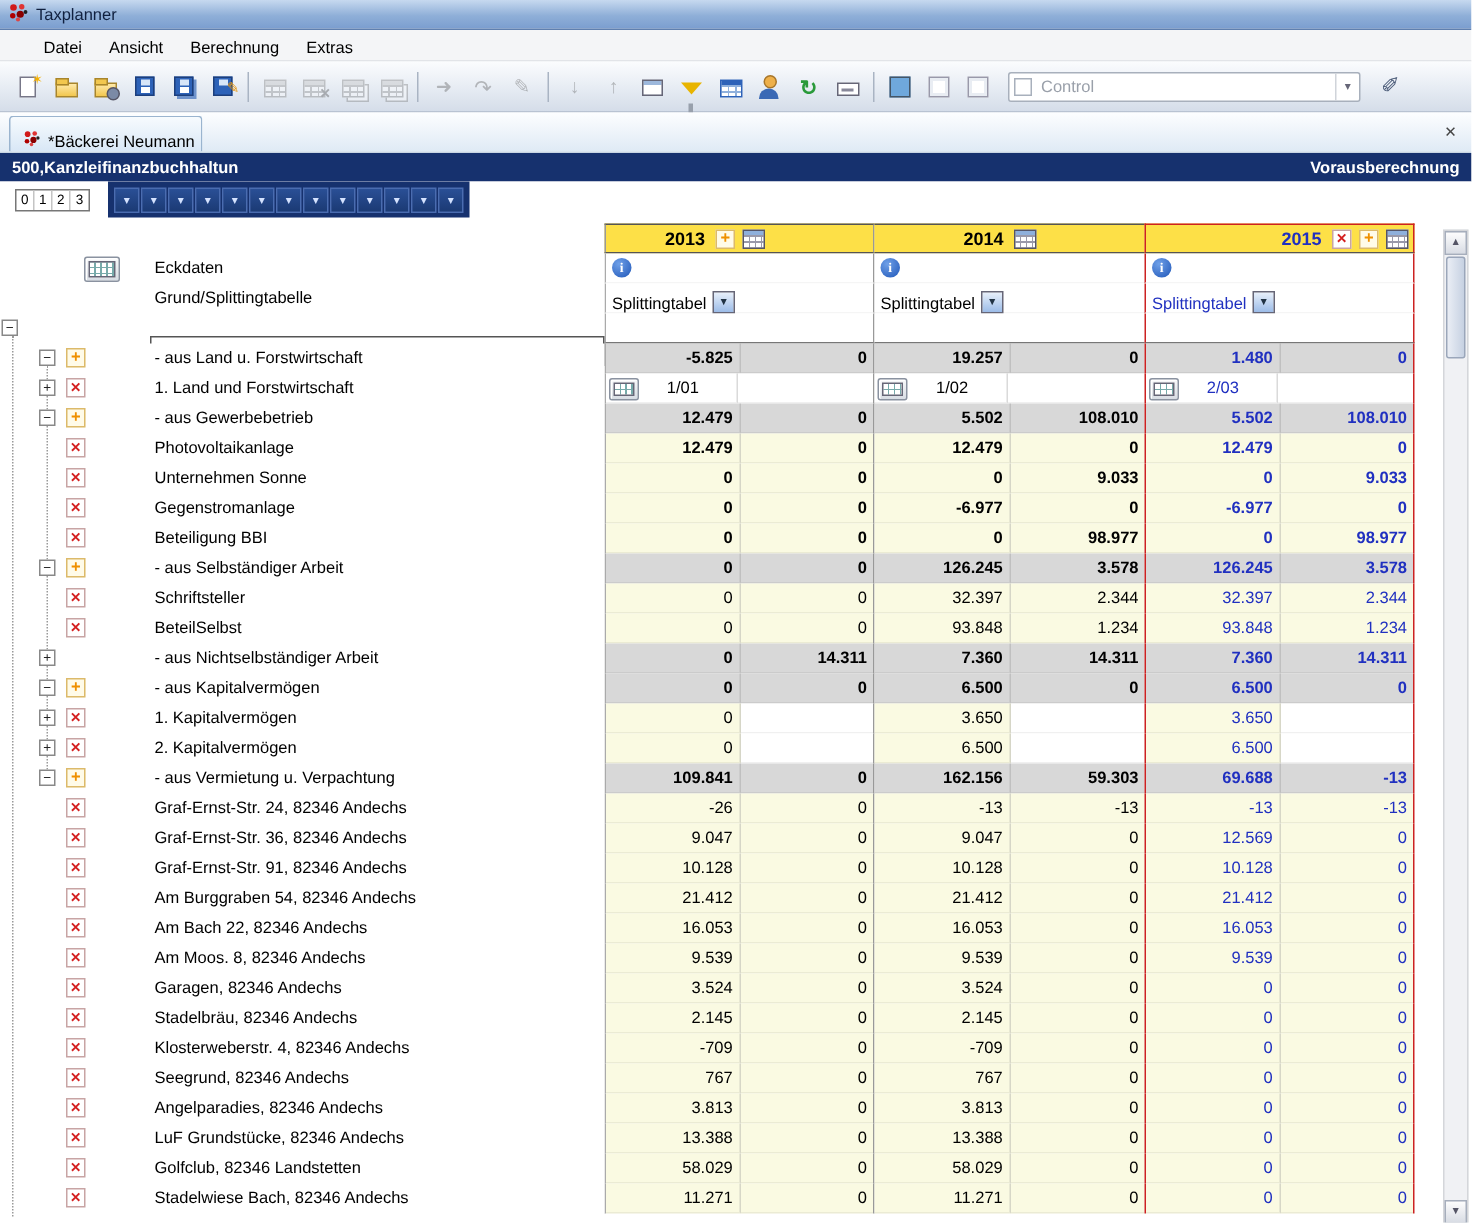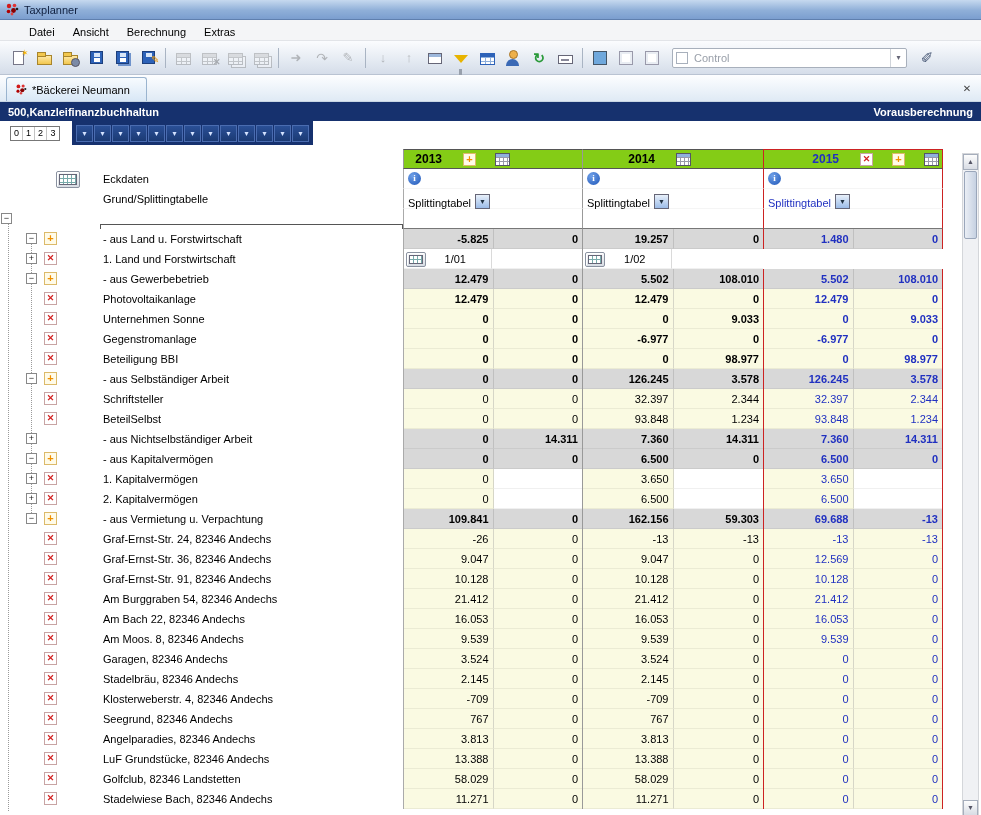--- a/index.html
+++ b/index.html
@@ -77,21 +77,21 @@
   .tb-combo { width:235px; height:20px; background:#fff; border:1px solid #a8b0bc; border-radius:2px;
     display:inline-flex; align-items:center; margin:0 7px; padding-left:3px; }
   .cb-sq { width:12px; height:12px; border:1px solid #a8b0bc; background:#fff; flex:none; }
   .cb-text { color:#9aa0aa; padding-left:6px; flex:1; text-align:left; }
   .cb-arrow { width:16px; height:18px; border-left:1px solid #d0d4da; color:#667; font-size:8px;
     line-height:18px; text-align:center; flex:none; }
 
   
   .tabbar { height:27px; background:linear-gradient(#fdfeff,#dfeaf5); display:flex; align-items:flex-end;
     padding-left:6px; position:relative; border-bottom:1px solid #c8d6e4; }
-  .tab { height:24px; display:flex; align-items:center; gap:5px; padding:0 16px 0 8px;
+  .tab { height:24px; display:flex; align-items:flex-end; gap:5px; padding:0 4px 0 8px;
     background:linear-gradient(#f7fbfe,#d8e7f6); border:1px solid #9ab4cf; border-bottom:none;
     border-radius:3px 3px 0 0; }
   .tabbar-close { position:absolute; right:7px; top:7px; width:14px; height:14px; text-align:center;
     line-height:13px; font-size:10px; color:#444; }
 
   
   .navy { height:19px; background:#16316e; color:#fff; display:flex; align-items:center;
     justify-content:space-between; padding:0 8px; font-weight:bold; }
   .strip { height:24px; background:#fff; display:flex; align-items:center; }
   .levels { display:inline-flex; border:1px solid #777; height:15px; margin-left:10px; background:#fff; }
@@ -134,22 +134,22 @@
     background:linear-gradient(#f8f9fa,#d8dde4); box-shadow:inset 1px 1px 0 #fff; position:relative;
     flex:none; margin-top:2px; }
 
   .yearblock { width:180px; flex:none; display:flex; }
   .y0 { border-left:1px solid #aaa; border-right:1px solid #999; }
   .y1 { border-right:none; }
   .yearblock.hl { border-left:1px solid #cc2222; border-right:1px solid #cc2222; color:#2030c0; }
   .yearblock.single { align-items:center; border-bottom:1px solid rgba(0,0,0,.04); background:#fff; }
   .yearblock.secline { border-bottom:1px solid #777; }
 
-  .hyear { width:180px; flex:none; display:flex; align-items:center; justify-content:flex-end; gap:19px;
-    background:#84cc16; border-top:1px solid #555; border-bottom:1px solid #555; border-right:1px solid #999;
+  .hyear { width:180px; flex:none; display:flex; align-items:center; justify-content:flex-end; gap:5px;
+    background:#fde047; border-top:1px solid #555; border-bottom:1px solid #555; border-right:1px solid #999;
     font-weight:bold; font-size:12px; padding-right:72px; }
   .hyear.y0 { border-left:1px solid #999; }
   .hyear.y1 { border-right:none; }
   .hyear.hl { border-left:1px solid #cc2222; border-right:1px solid #cc2222; border-top:1px solid #cc2222;
     color:#2030c0; padding-right:3px; }
   .ylabel { margin-right:2px; }
 
   .vcell { flex:1; text-align:right; padding:0 4px; line-height:20px; overflow:hidden; white-space:nowrap;
     border-bottom:1px solid rgba(0,0,0,.06); }
   .vcell:first-child { border-right:1px solid rgba(150,150,150,.35); }
@@ -435,20 +435,27 @@
           </div>
           <div class="vcell wh"></div>
         </div>
         <div class="yearblock y1">
           <div class="vcell pflex">
             <span class="gbtn2"></span>
             <span class="pval">1/02</span>
           </div>
           <div class="vcell wh"></div>
         </div>
+        <div class="yearblock y2 hl">
+          <div class="vcell pflex">
+            <span class="gbtn2"></span>
+            <span class="pval">2/03</span>
+          </div>
+          <div class="vcell wh"></div>
+        </div>
       </div>
       <div class="row k-sum">
         <div class="treecell">
           <span class="exp">−</span>
           <span class="act ibox icon-add">+</span>
           <span class="rowlabel b">- aus Gewerbebetrieb</span>
         </div>
         <div class="yearblock y0">
           <div class="vcell">12.479</div>
           <div class="vcell">0</div>

